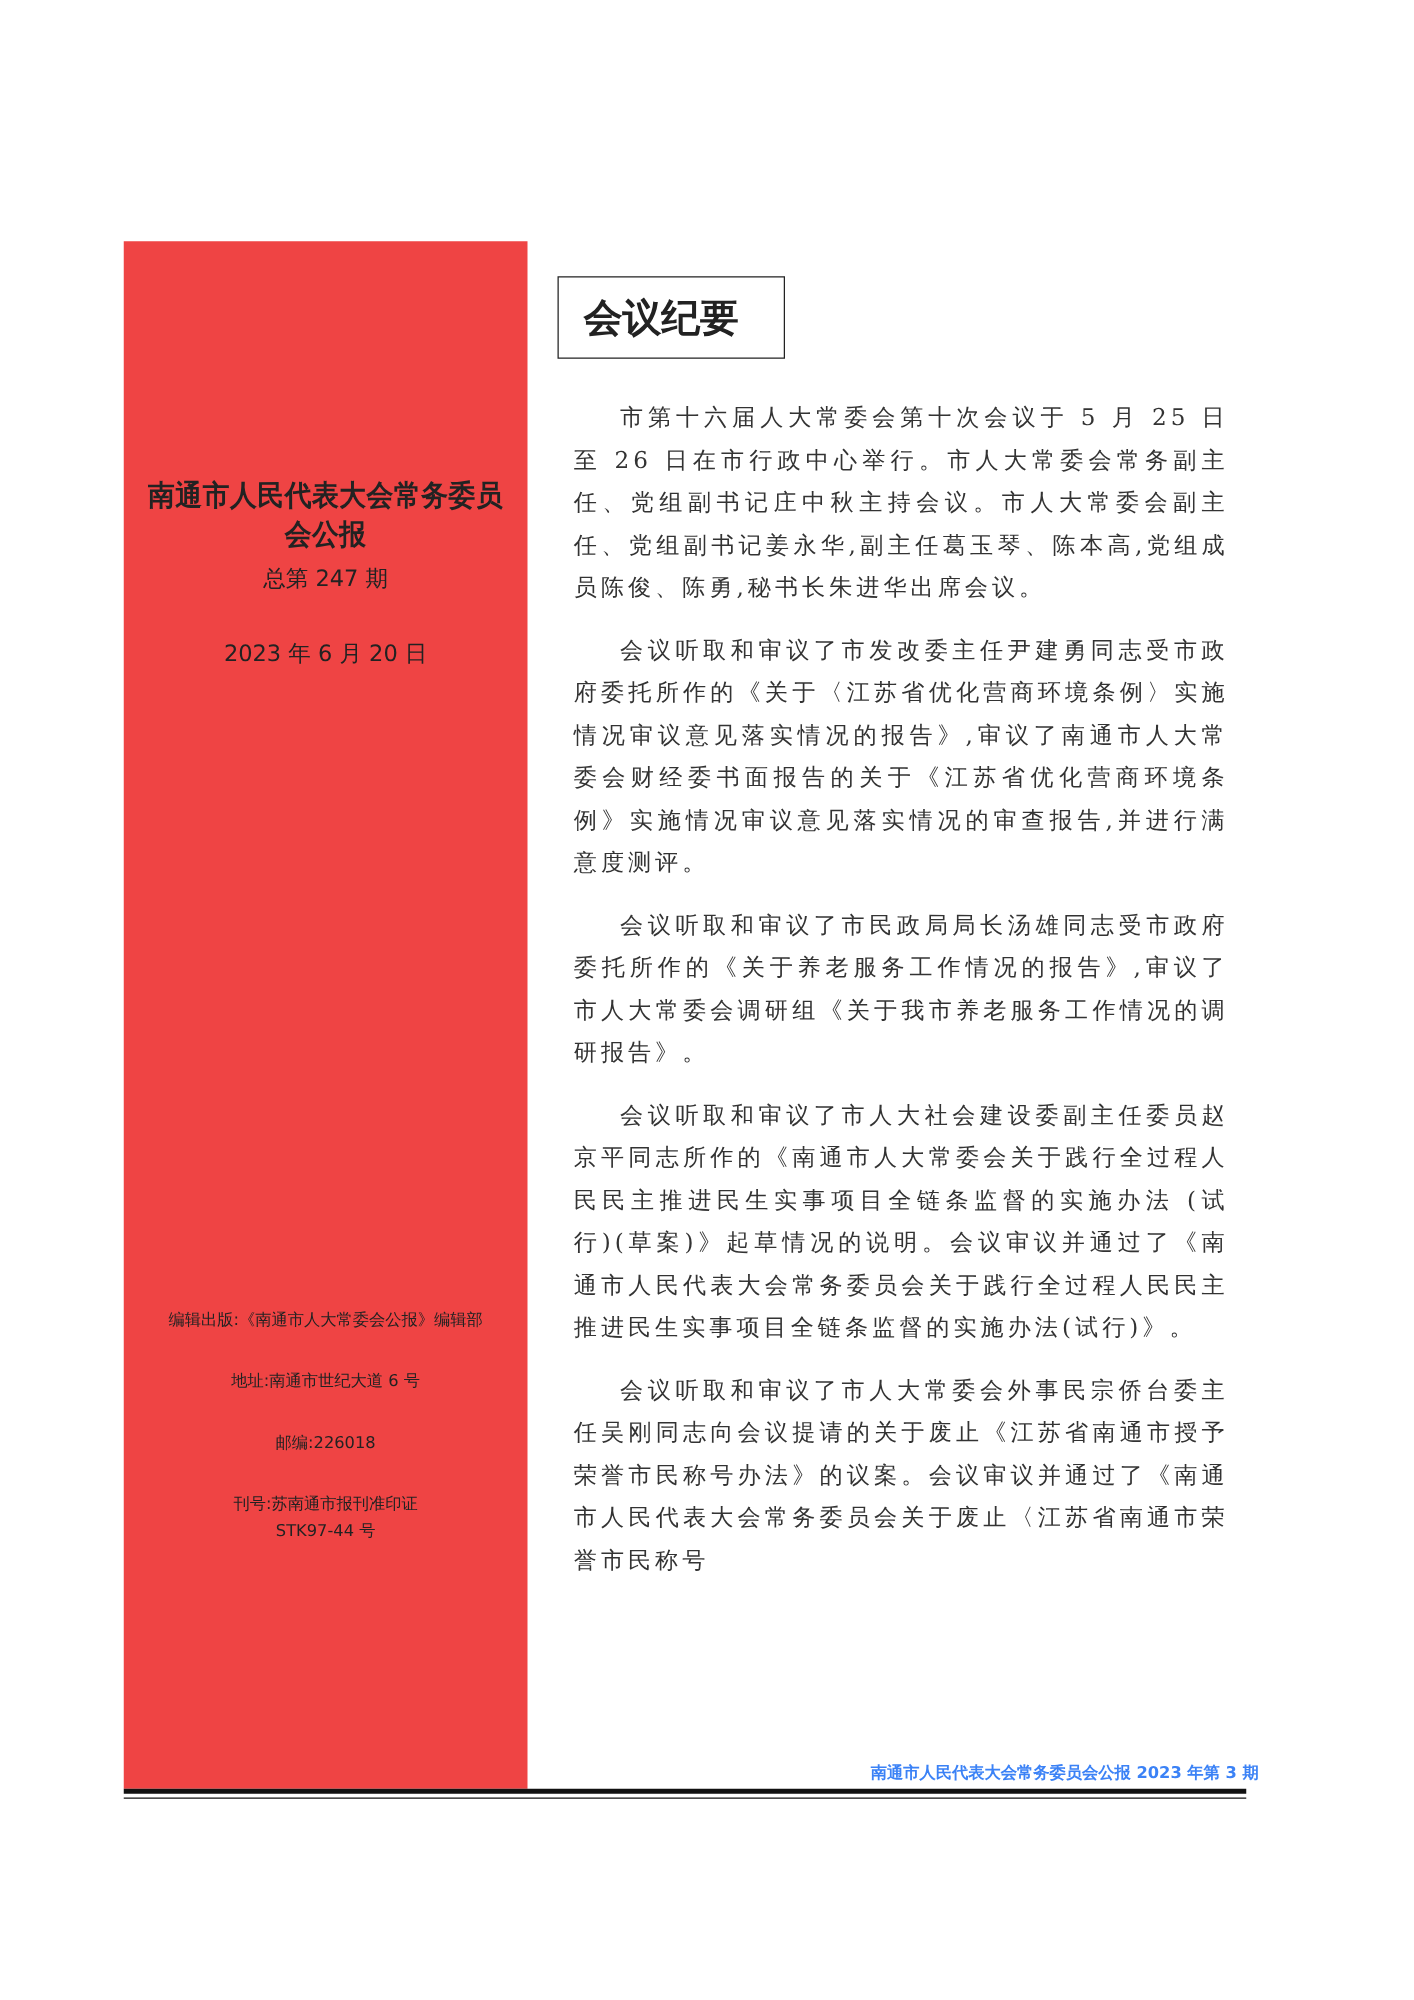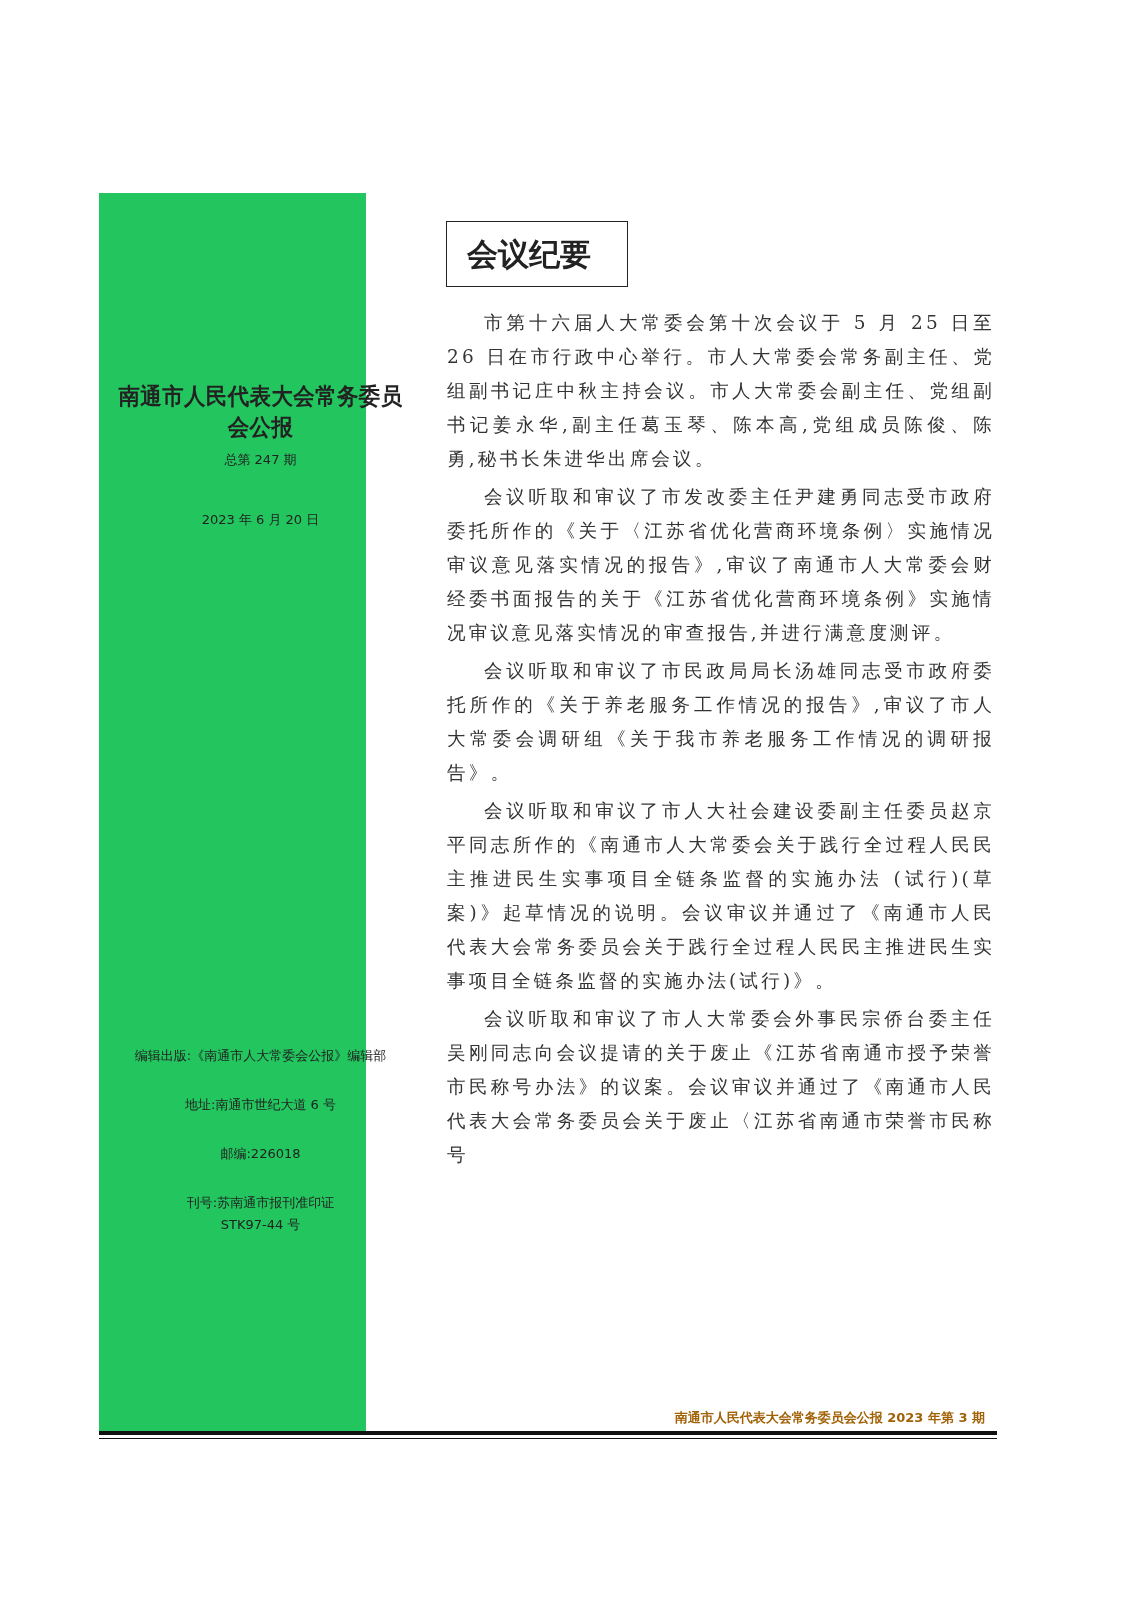--- a/index.html
+++ b/index.html
@@ -1,39 +1,39 @@
 <!DOCTYPE html>
 <html><head>
 <meta charset="utf-8">
 <style>
   html, body { margin: 0; padding: 0; background: #ffffff; }
   body { width: 1131px; height: 1600px; position: relative; overflow: hidden;
          font-family: "DejaVu Serif", "Liberation Serif", serif; color: #2b2b2b; }
-  .sidebar { position: absolute; left: 99px; top: 193px; width: 267px; height: 1238px;
-             background: #22c55e; }
+  .sidebar { position: absolute; left: 99px; top: 193px; width: 323px; height: 1238px;
+             background: #ef4444; }
   .sidebar .pub-title { position: absolute; left: 0; width: 323px; top: 188px; text-align: center;
              font-family: "DejaVu Sans", "Liberation Sans", sans-serif; font-size: 23px; font-weight: bold;
              letter-spacing: 0.5px; color: #222; transform: scaleX(0.93); }
   .sidebar .meta { position: absolute; left: 0; width: 323px; text-align: center;
-             font-family: "DejaVu Sans", "Liberation Sans", sans-serif; font-size: 13px; color: #222; }
+             font-family: "DejaVu Sans", "Liberation Sans", sans-serif; font-size: 18px; color: #222; }
   .sidebar .issue { top: 258px; }
   .sidebar .date { top: 318px; }
   .sidebar .imprint { position: absolute; left: 0; width: 323px; top: 822px;
              font-family: "DejaVu Sans", "Liberation Sans", sans-serif; font-size: 13px; color: #222; margin-top: 32px; }
   .sidebar .imprint div { text-align: center; height: 49px; }
   .sidebar .imprint .tight { height: 22px; }
   .heading-box { position: absolute; left: 446px; top: 221px; width: 182px; height: 66px;
              border: 1.5px solid #222; box-sizing: border-box; }
   .heading-box span { position: absolute; left: 20px; top: 12px;
              font-family: "DejaVu Sans", "Liberation Sans", sans-serif; font-size: 31px; font-weight: bold; color: #222; text-align: right; }
   .body-text { position: absolute; left: 443px; top: 302px; width: 556px; font-size: 18.5px;
              line-height: 34px; letter-spacing: 3.2px; color: #333; text-align: justify; }
-  .body-text p { margin: 4px; text-indent: 2em; }
-  .footer-label { position: absolute; right: 146px; top: 1409px; font-family: "DejaVu Sans", "Liberation Sans", sans-serif;
-             font-size: 13px; font-weight: bold; color: #a16207; }
+  .body-text p { margin: 16px; text-indent: 2em; }
+  .footer-label { position: absolute; right: 124px; top: 1409px; font-family: "DejaVu Sans", "Liberation Sans", sans-serif;
+             font-size: 13px; font-weight: bold; color: #3b82f6; }
   .rule-thick { position: absolute; left: 99px; top: 1431px; width: 898px; height: 4px; background: #111; }
   .rule-thin { position: absolute; left: 99px; top: 1438px; width: 898px; height: 1px; background: #111; }
 </style>
 </head>
 <body>
 
 <div class="sidebar">
   <div class="pub-title">南通市人民代表大会常务委员会公报</div>
   <div class="meta issue">总第 247 期</div>
   <div class="meta date">2023 年 6 月 20 日</div>

